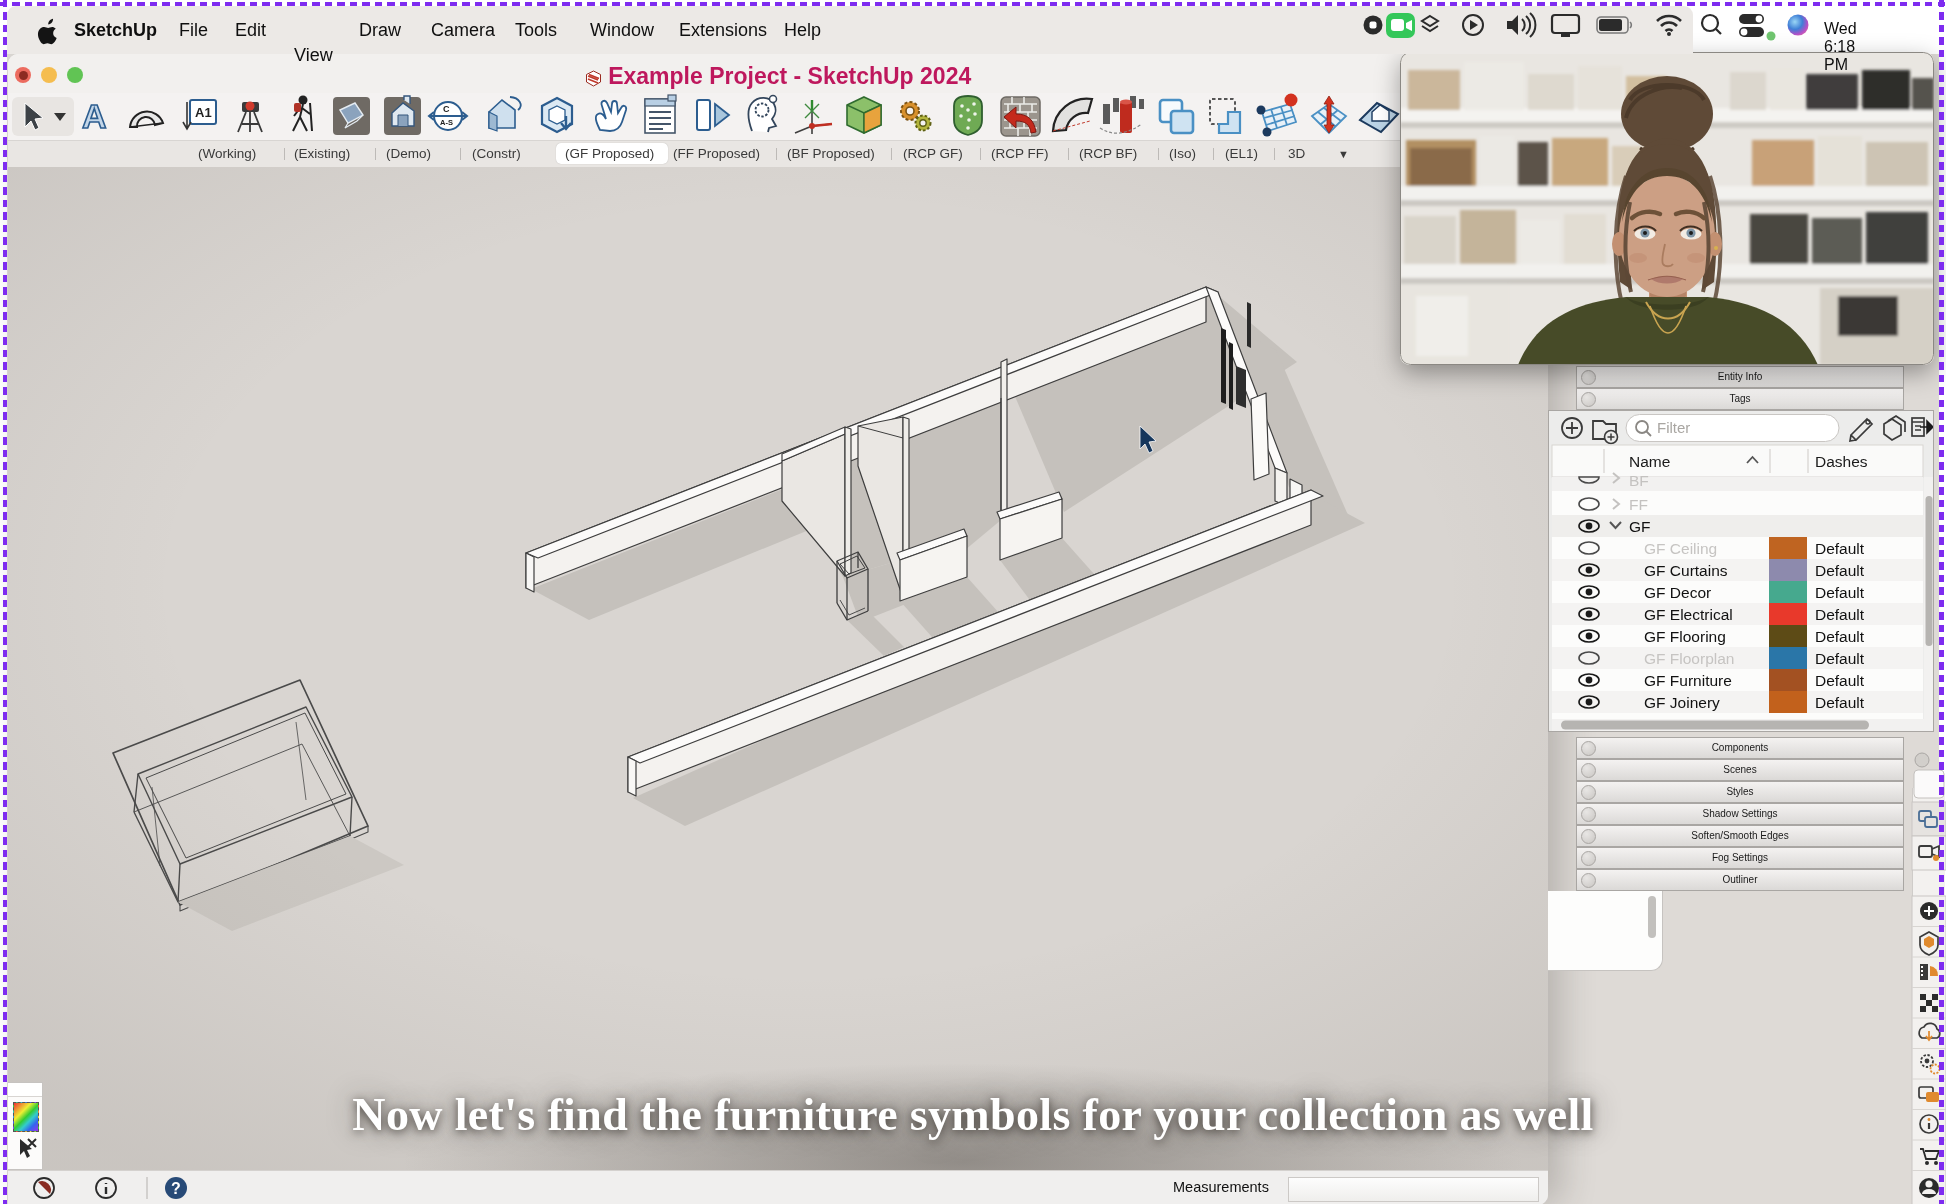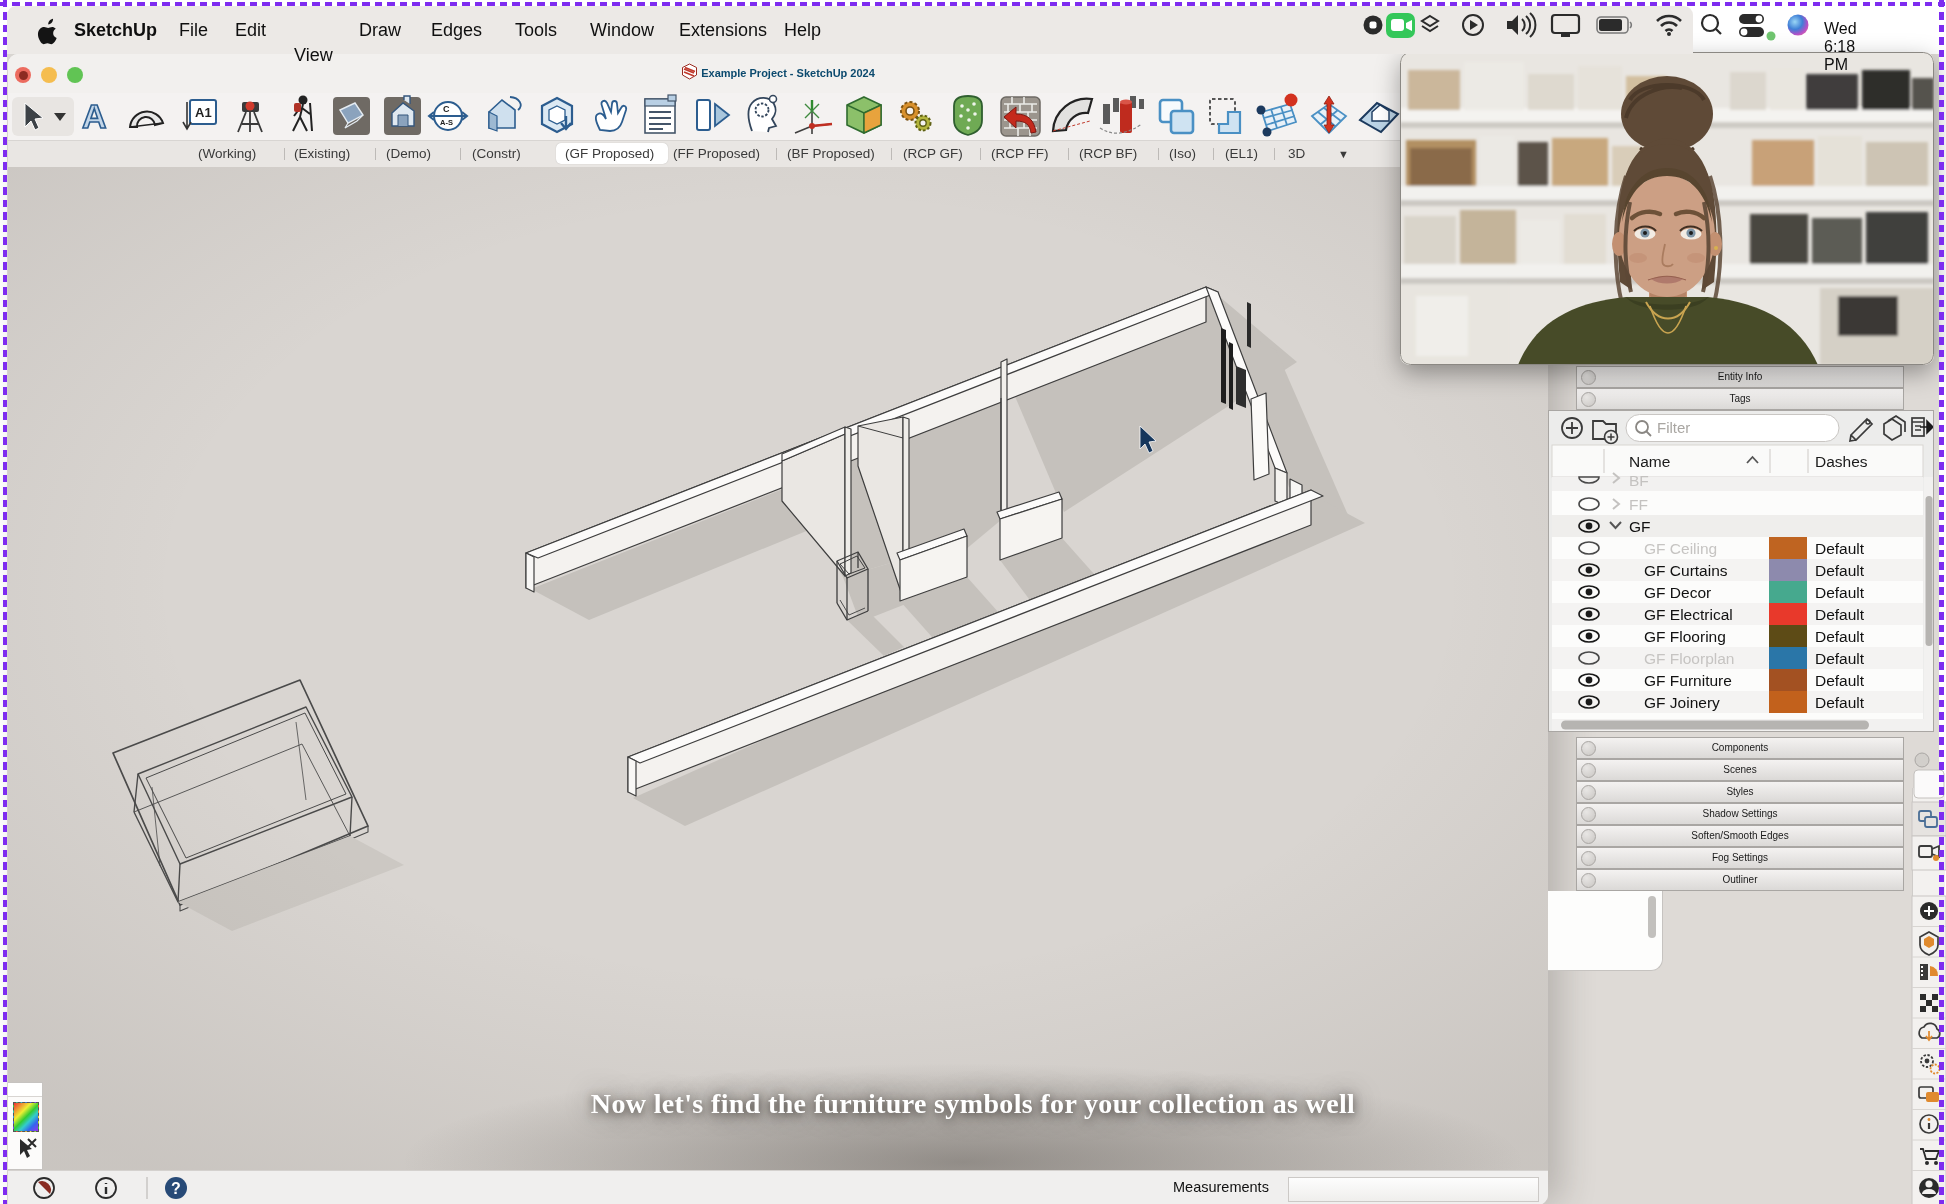--- a/index.html
+++ b/index.html
@@ -19,36 +19,36 @@
   #menubar .mi{position:absolute;top:14px;}
   
   #tray{left:7px;top:54px;width:1932px;height:1150px;background:#dedad6;}
   
   #window{left:8px;top:54px;width:1540px;height:1150px;background:#f4f2f1;
     border-radius:10px 10px 10px 10px;box-shadow:14px 0 34px rgba(50,45,40,.22);}
   #titlebar{left:0;top:0;width:1540px;height:39px;background:#f2f0ee;
     border-bottom:1px solid #d6d3d0;border-radius:10px 10px 0 0;}
   .tl{position:absolute;top:13px;width:16px;height:16px;border-radius:50%;}
   #title{position:absolute;top:9px;width:100%;text-align:center;font-weight:bold;
-    font-size:11px;color:#0c4a6e;}
+    font-size:23px;color:#be185d;}
   #toolbar{left:0;top:39px;width:1540px;height:47px;background:#f4f2f1;}
   #tabsrow{left:0;top:86px;width:1540px;height:26px;background:#e9e6e3;
     border-top:1px solid #d8d5d2;border-bottom:1px solid #c9c6c3;font-size:13.5px;color:#3a3a3a;}
   .tab{position:absolute;top:5px;}
   .tsep{position:absolute;top:7px;width:1px;height:12px;background:#bdbab7;}
   #seltab{position:absolute;left:548px;top:2px;width:112px;height:21px;background:#fff;
     border-radius:5px;box-shadow:0 0 1px rgba(0,0,0,.25);}
   
   #canvas{left:0;top:113px;width:1540px;height:1003px;background:#d9d5d1;overflow:hidden;}
   #vign{left:0;top:0;width:1540px;height:1003px;
     background:radial-gradient(ellipse 75% 70% at 52% 42%,rgba(0,0,0,0) 55%,rgba(88,80,72,.12) 100%);}
   #capshadow{left:240px;top:850px;width:1300px;height:250px;
     background:radial-gradient(ellipse 60% 55% at 55% 58%,rgba(60,54,48,.42),rgba(60,54,48,0) 72%);}
   #caption{left:0;top:1088px;width:1946px;text-align:center;
-    font-family:"Liberation Serif",serif;font-weight:bold;font-size:28px;letter-spacing:0.35px;color:#fff;
+    font-family:"Liberation Serif",serif;font-weight:bold;font-size:46px;letter-spacing:0.35px;color:#fff;
     text-shadow:0 2px 10px rgba(40,35,30,.8),0 0 30px rgba(40,35,30,.45);}
   
   #statusbar{left:0;top:1116px;width:1540px;height:34px;background:#f0efee;
     border-top:1px solid #d4d1ce;border-radius:0 0 10px 0;font-size:14.5px;color:#111;}
   
   .phead{position:absolute;left:1548px;width:328px;height:22px;
     background:linear-gradient(#f4f2f1,#dbd9d7);border:1px solid #a9a6a3;box-sizing:border-box;
     font-size:10px;color:#1a1a1a;text-align:center;line-height:20px;margin-left:28px;}
   .phead .pc{position:absolute;left:4px;top:3px;width:15px;height:15px;border-radius:50%;
     background:radial-gradient(circle at 35% 30%,#e8e6e4,#c9c6c3);border:1px solid #a9a6a3;box-sizing:border-box;}
@@ -685,21 +685,21 @@
           <stop offset="1" stop-color="#e86aa0"></stop>
     </radialGradient>
       </defs>
     <circle cx="1799" cy="27" r="10.5" fill="url(#siri)"></circle>
   </svg>
   <span class="mi" style="left:67px;font-weight:bold;">SketchUp</span>
   <span class="mi" style="left:172px;">File</span>
   <span class="mi" style="left:228px;">Edit</span>
   <span class="mi" style="left:287px;margin-top:25px;">View</span>
   <span class="mi" style="left:352px;">Draw</span>
-  <span class="mi" style="left:424px;">Edges</span>
+  <span class="mi" style="left:424px;">Camera</span>
   <span class="mi" style="left:508px;">Tools</span>
   <span class="mi" style="left:583px;">Window</span>
   <span class="mi" style="left:672px;">Extensions</span>
   <span class="mi" style="left:777px;">Help</span>
   <span class="mi" style="left:1817px;font-size:16px;font-weight:500;">Wed 6:18 PM</span>
 </div>
 
 <div id="pb-top" class="abs"></div>
 <div id="pb-left" class="abs"></div>
 <div id="pb-right" class="abs"></div>

